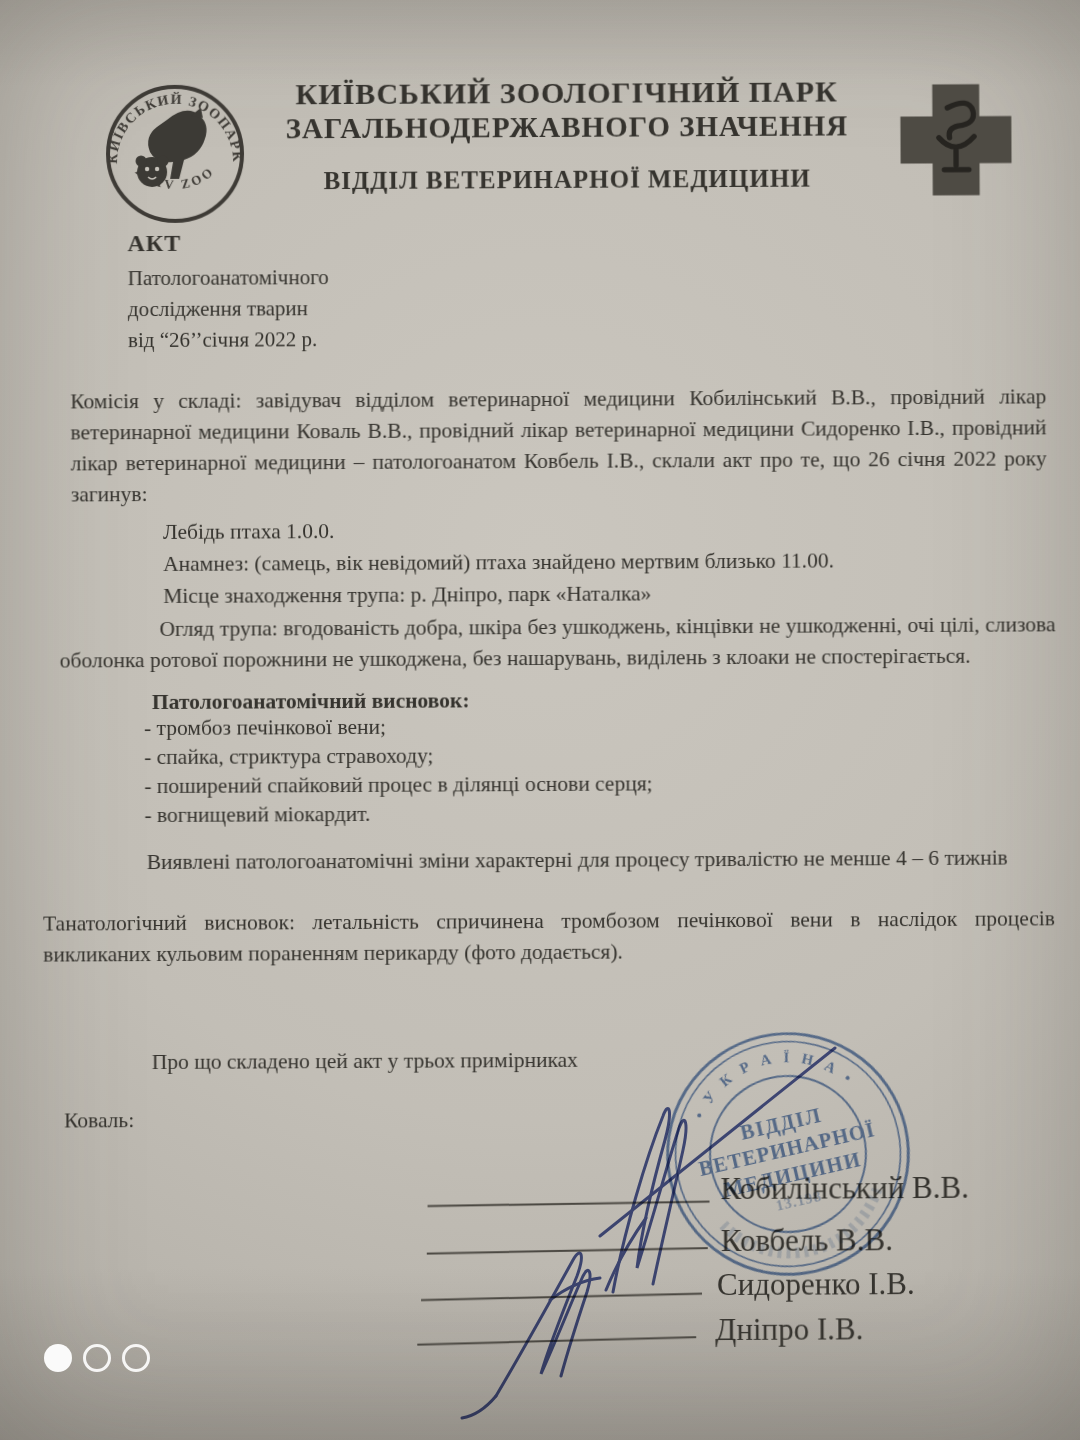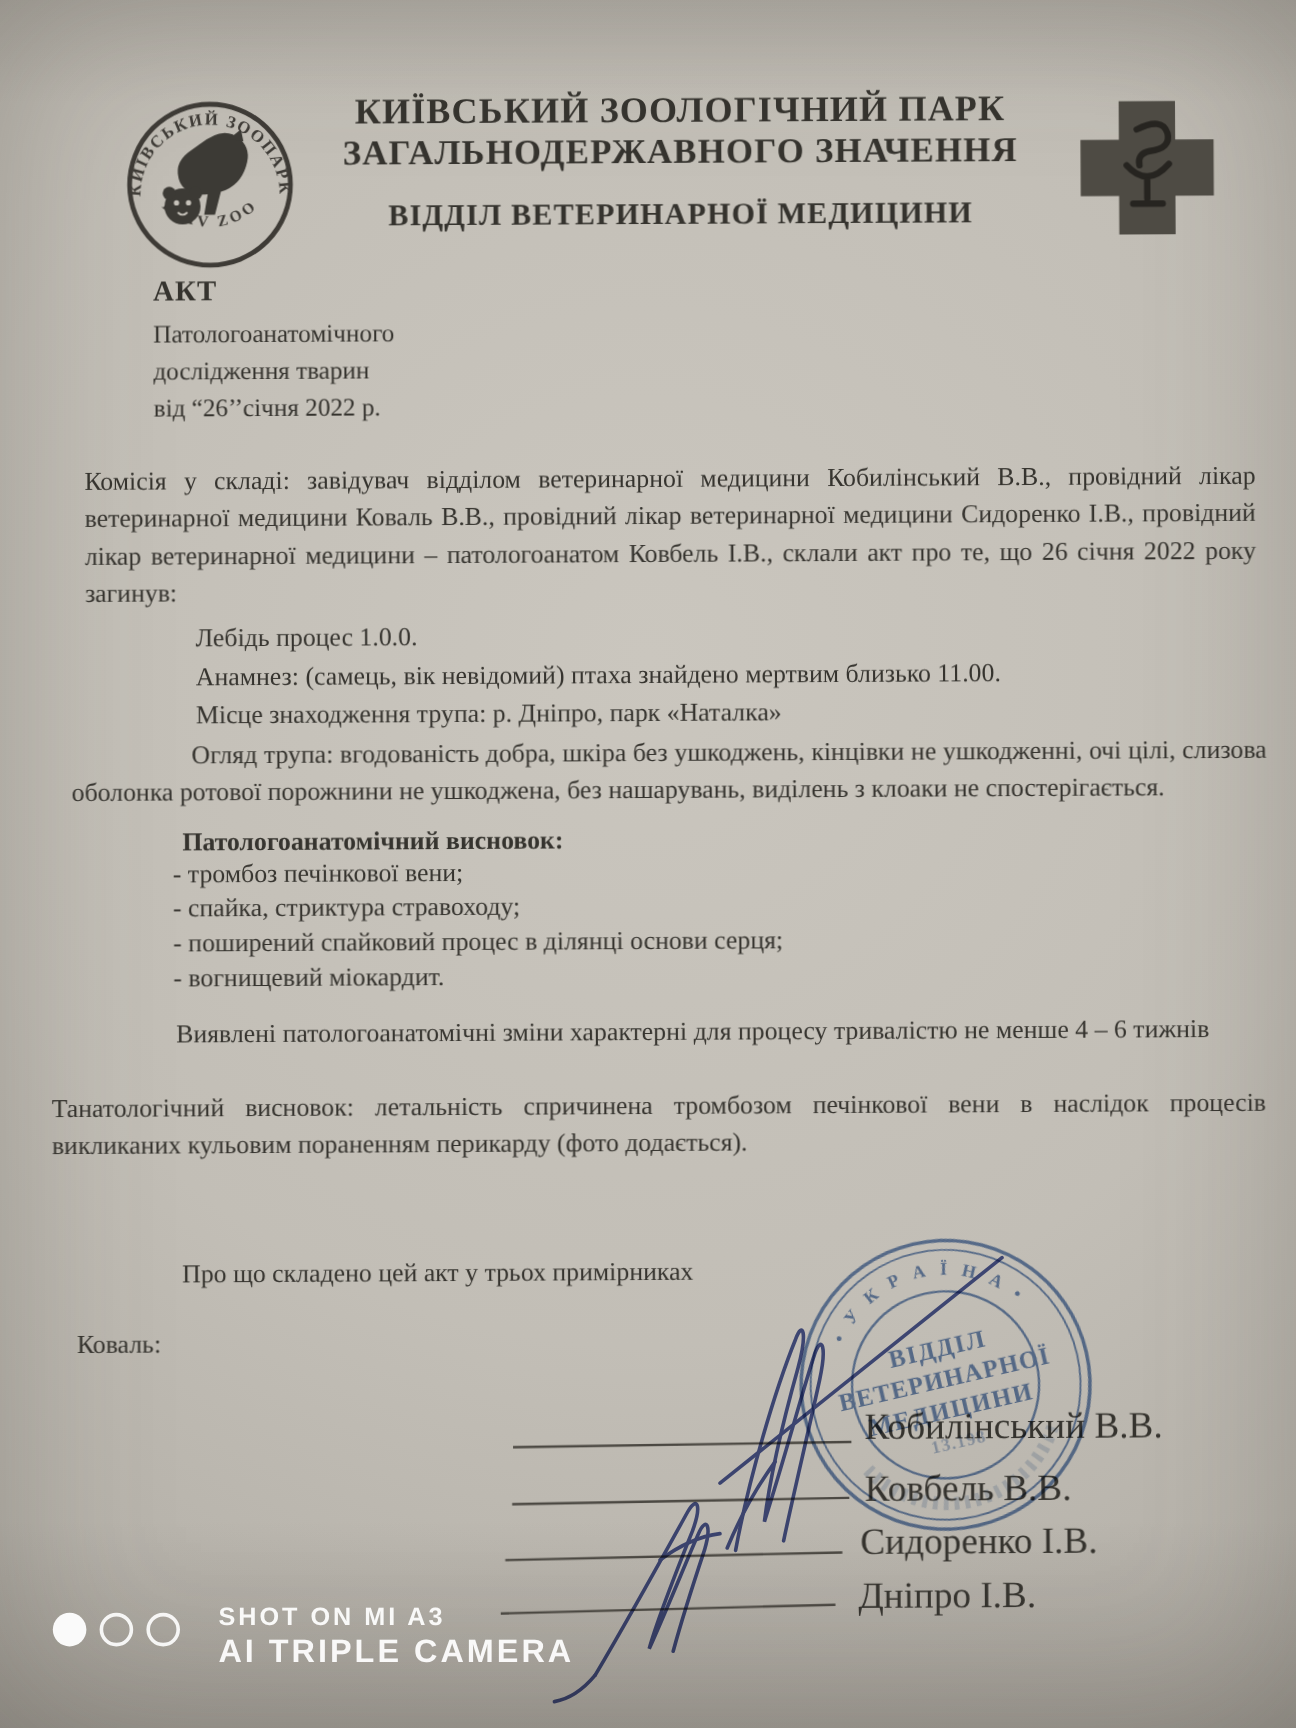--- a/index.html
+++ b/index.html
@@ -121,21 +121,21 @@
     </svg>
 
     <div class="act-block">
       <div class="act-title">АКТ</div>
       <div>Патологоанатомічного</div>
       <div>дослідження тварин</div>
       <div>від  “26’’січня 2022 р.</div>
     </div>
 
     <p class="para p-commission">Комісія у складі: завідувач відділом ветеринарної медицини Кобилінський В.В., провідний лікар ветеринарної медицини Коваль В.В., провідний лікар ветеринарної медицини Сидоренко І.В., провідний лікар ветеринарної медицини – патологоанатом Ковбель І.В., склали акт про те, що 26 січня 2022 року загинув:</p>
-    <div class="line-item l-animal">Лебідь процес 1.0.0.</div>
+    <div class="line-item l-animal">Лебідь птаха 1.0.0.</div>
     <div class="line-item l-anamnez">Анамнез: (самець, вік невідомий) птаха знайдено мертвим близько 11.00.</div>
     <div class="line-item l-place">Місце знаходження трупа: р. Дніпро, парк «Наталка»</div>
     <p class="para p-exam">Огляд трупа: вгодованість добра, шкіра без ушкоджень, кінцівки не  ушкодженні, очі цілі, слизова оболонка ротової порожнини не ушкоджена, без нашарувань, виділень з клоаки не спостерігається.</p>
     <div class="line-item l-conclusion">Патологоанатомічний висновок:</div>
 
     <div class="findings">
       <div>- тромбоз печінкової вени;</div>
       <div>- спайка, стриктура стравоходу;</div>
       <div>- поширений спайковий процес в ділянці основи серця;</div>
       <div>- вогнищевий міокардит.</div>
@@ -188,19 +188,15 @@
       <path d="M150,300 C166,288 184,280 200,278"></path>
     </g>
   </svg>
 
   <div class="wm">
     <div class="wm-dots">
       <span class="wm-dot filled"></span>
       <span class="wm-dot hollow"></span>
       <span class="wm-dot hollow"></span>
     </div>
-    <div class="wm-text">
-      <div class="wm-l1">SHOT ON MI A3</div>
-      <div class="wm-l2">AI TRIPLE CAMERA</div>
-    </div>
   </div>
 
 </div>
 
 </body></html>

